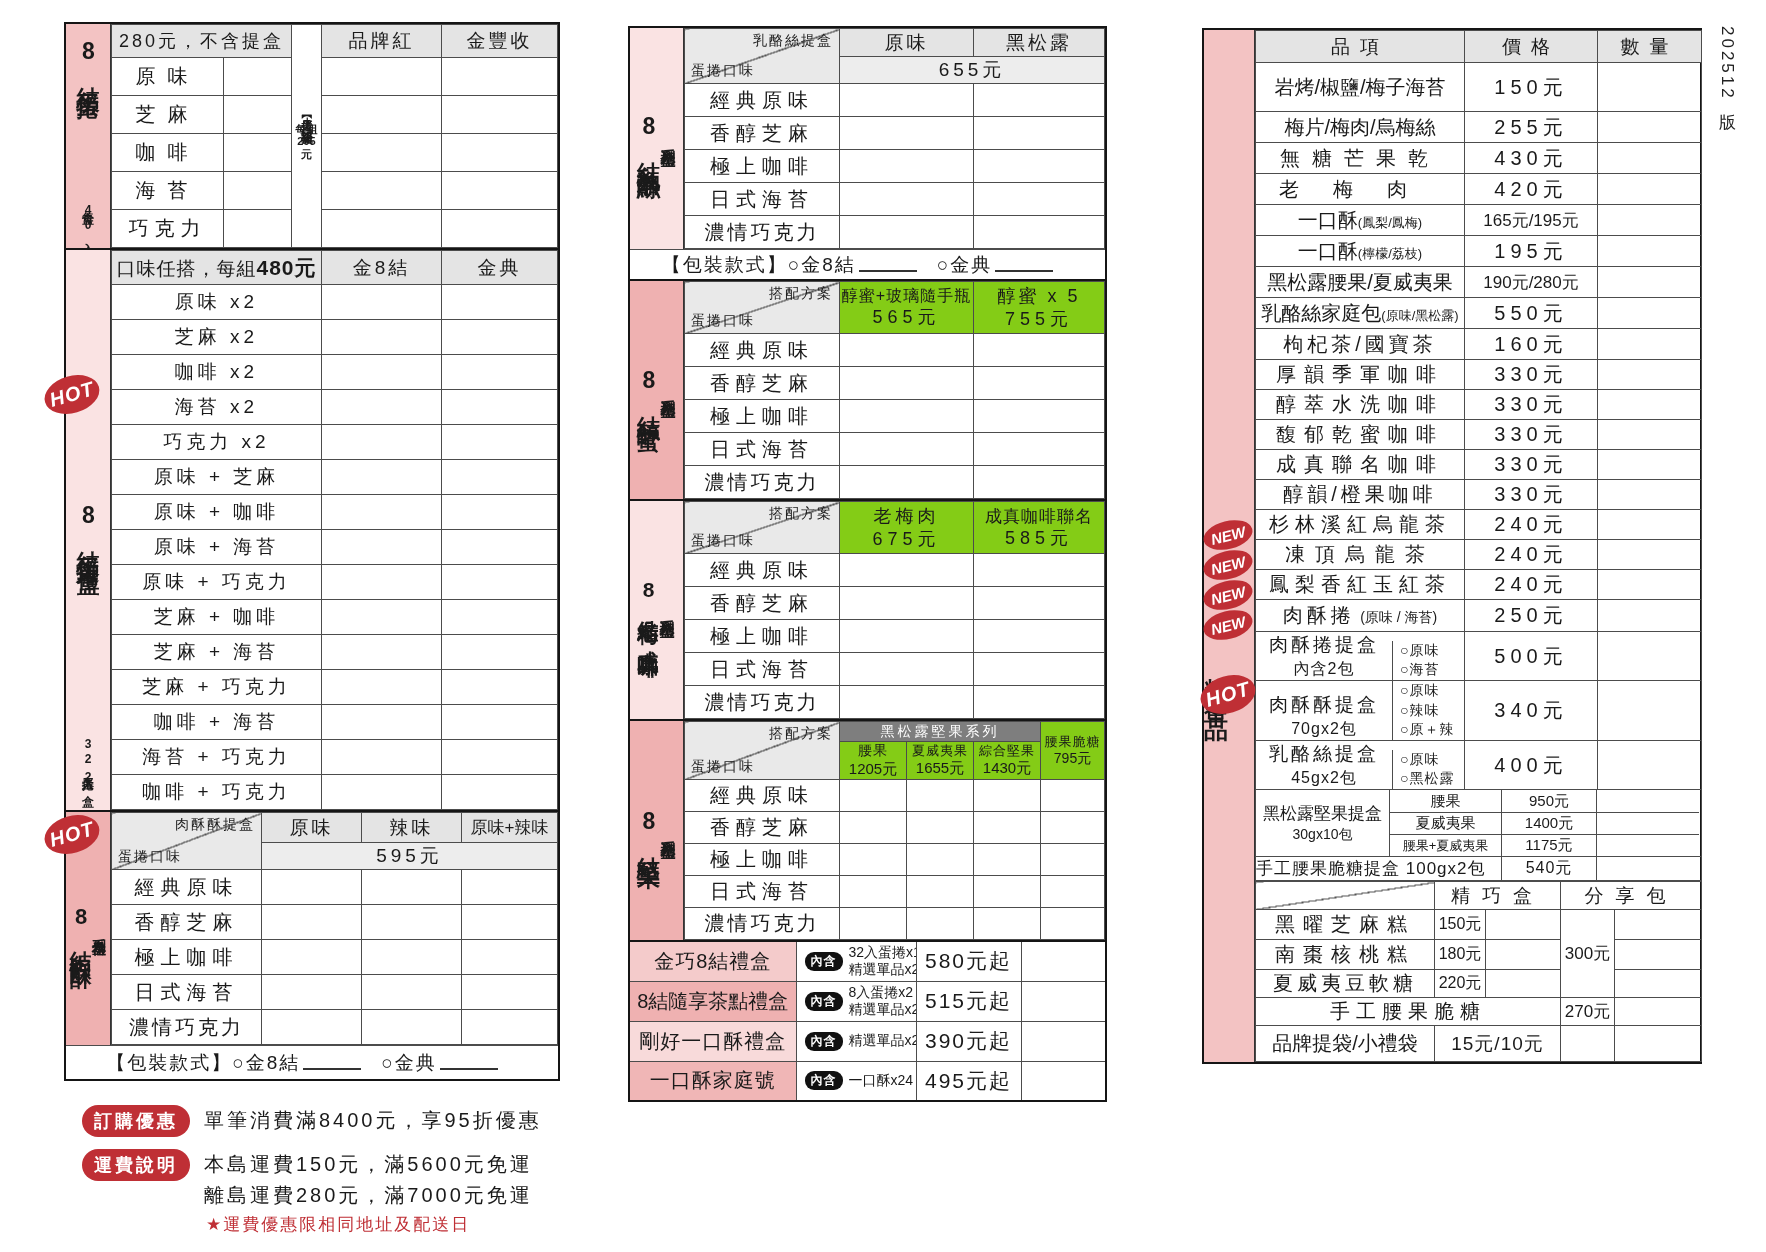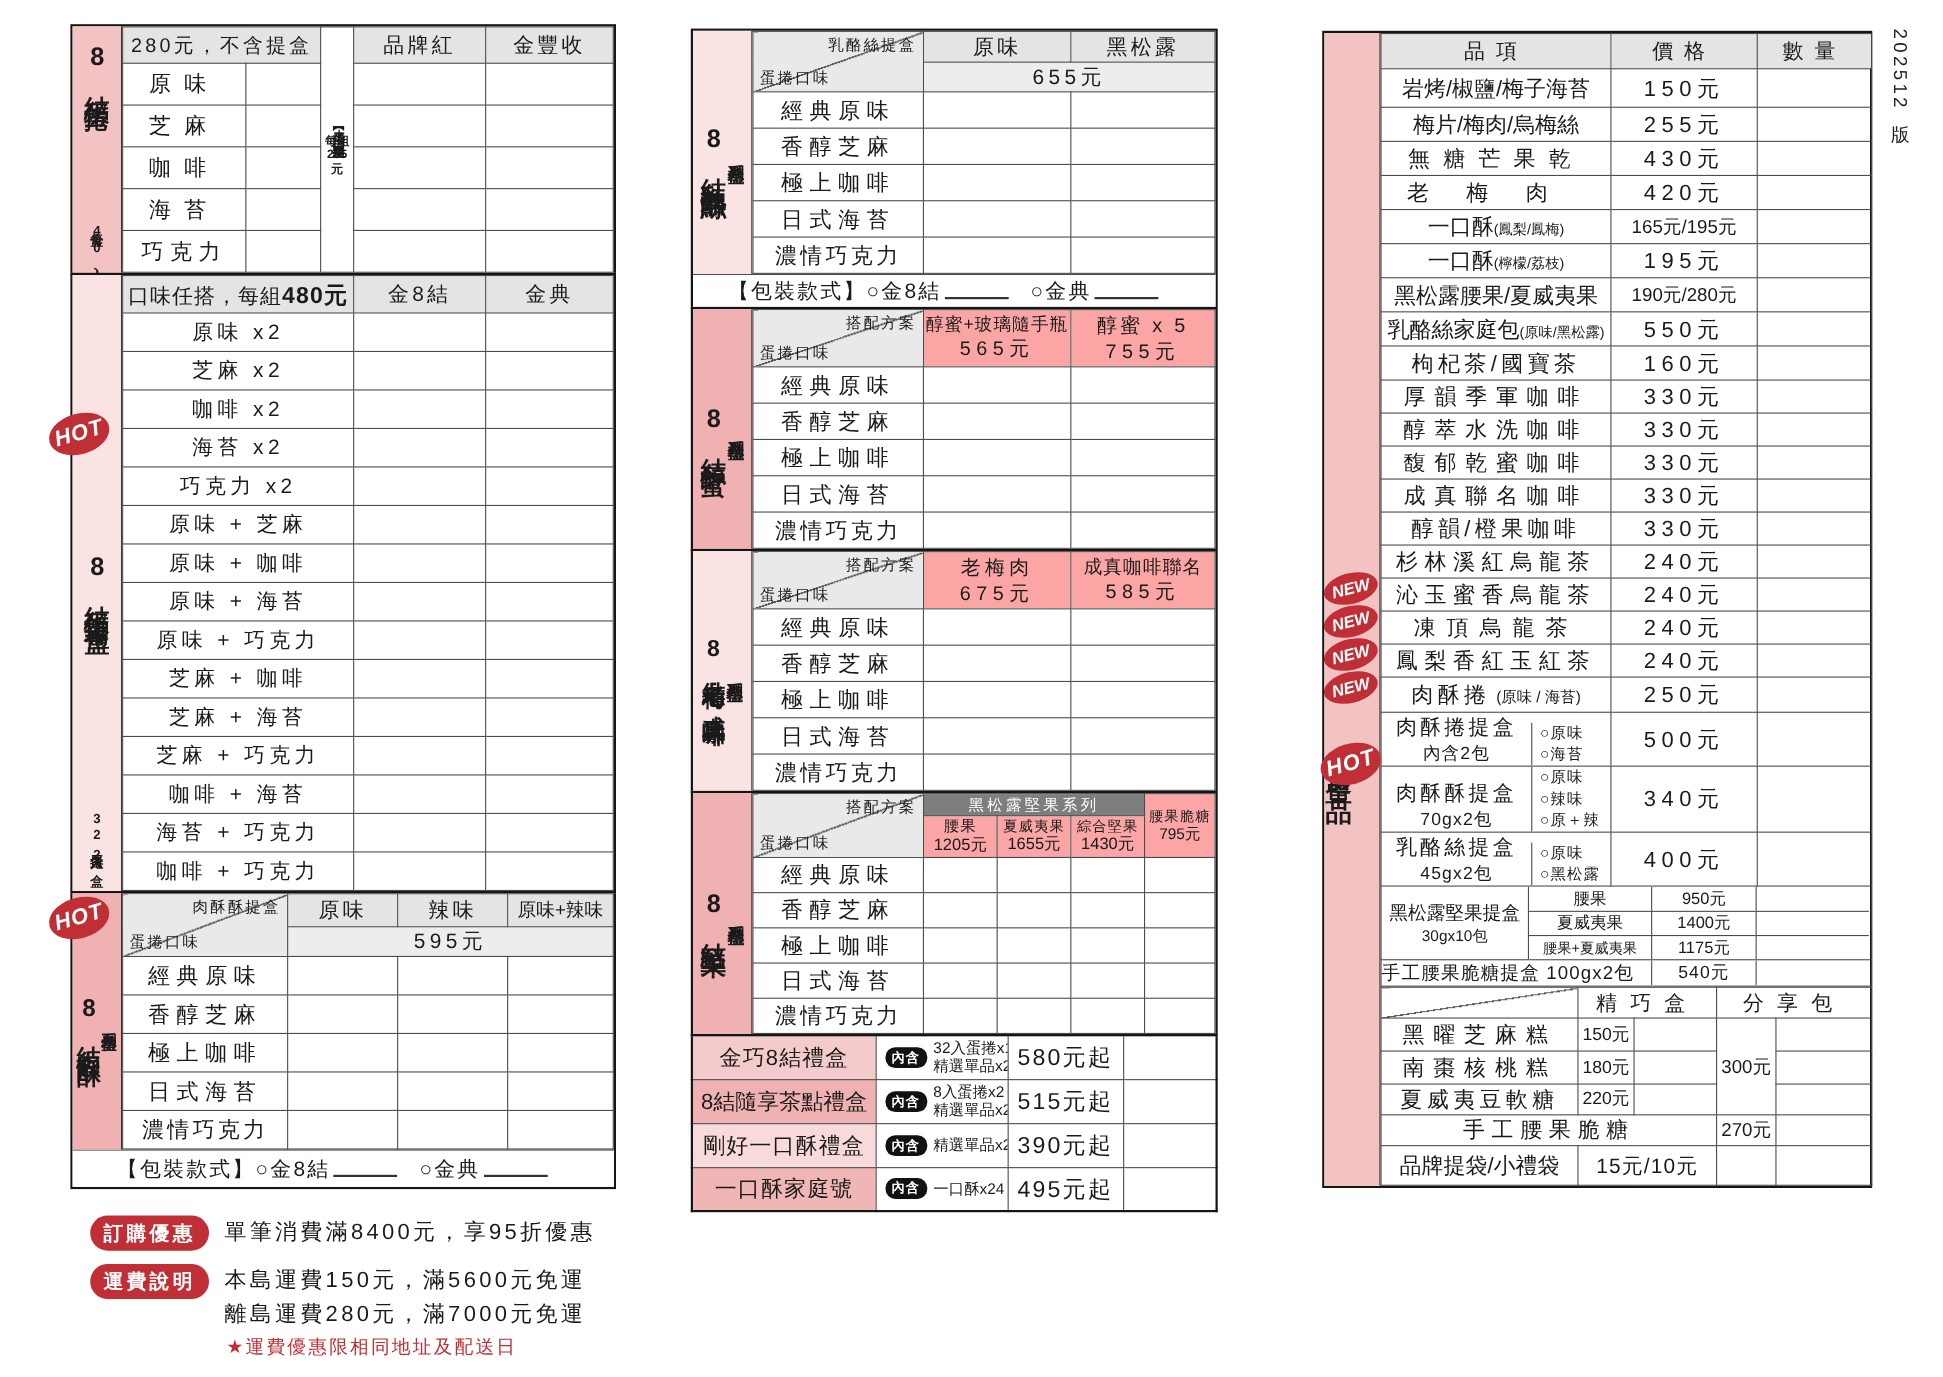--- a/index.html
+++ b/index.html
@@ -14,21 +14,21 @@
 .flexpart{display:flex}
 .rail{flex:0 0 45px;border-right:1px solid #333;display:flex;flex-direction:row;align-items:center;justify-content:center;position:relative;gap:1px}
 .railM{flex:0 0 54px}
 .vt{writing-mode:vertical-rl;text-orientation:upright}
 .rmain{font-size:23px;font-weight:bold;letter-spacing:5px;line-height:1}
 .rsub{font-size:12px;font-weight:bold;letter-spacing:1px;line-height:1}
 .rbot{position:absolute;bottom:8px;left:50%;transform:translateX(-50%)}
 table{border-collapse:collapse;table-layout:fixed}
 td{border:1px solid #4c4c4c;text-align:center;vertical-align:middle;padding:0;font-size:19px;white-space:nowrap;overflow:hidden}
 .gh{background:#e4e4e4;letter-spacing:3px}
-.gh2{background:#fca5a5;letter-spacing:1px;font-size:16px;white-space:normal;line-height:1.25}
+.gh2{background:#84cc16;letter-spacing:1px;font-size:16px;white-space:normal;line-height:1.25}
 .band{background:#7e7e7e;color:#fff;font-size:14px;letter-spacing:3px}
 .eee{background:#ededed;letter-spacing:4px}
 .fl{letter-spacing:6px;font-size:20px}
 .fl2{letter-spacing:12px;font-size:20px}
 .combo{letter-spacing:4px;font-size:19px}
 .diag{position:relative;background:#e9e9e9;background-image:linear-gradient(to bottom right,transparent calc(50% - .7px),#555 calc(50% - .7px),#555 calc(50% + .7px),transparent calc(50% + .7px))}
 .diag .dt{position:absolute;top:3px;right:6px;font-size:14px;letter-spacing:2px}
 .diag .db{position:absolute;bottom:3px;left:6px;font-size:14px;letter-spacing:2px}
 .sdiag{background-image:linear-gradient(to bottom right,transparent calc(50% - .6px),#555 calc(50% - .6px),#555 calc(50% + .6px),transparent calc(50% + .6px))}
 .vcol{background:#fff;vertical-align:middle;padding:2px 0}
@@ -635,21 +635,21 @@
               <col style="width:209px">
               <col style="width:133px">
               <col>
             </colgroup>
         <tbody>
               <tr style="height:32px">
           <td class="gh" style="letter-spacing:10px">品項</td>
           <td class="gh" style="letter-spacing:10px">價格</td>
           <td class="gh" style="letter-spacing:10px">數量</td>
         </tr>
-        <tr style="height:35px">
+        <tr style="height:49px">
                 <td class="n">岩烤/椒鹽/梅子海苔</td>
                 <td class="pr">150元</td>
                 <td class="p0">
                   <div class="qwrap">
                     <div class="qs"></div>
                     <div class="qs"></div>
                     <div class="qs"></div>
                   </div>
                 </td>
               </tr>
@@ -744,25 +744,20 @@
                 <td class="pr">330元</td>
                 <td></td>
               </tr>
         <tr style="height:30px">
                 <td class="n ls4">醇韻/橙果咖啡</td>
                 <td class="pr">330元</td>
                 <td></td>
               </tr>
         <tr style="height:30px">
                 <td class="n ls6">杉林溪紅烏龍茶</td>
-                <td class="pr">240元</td>
-                <td></td>
-              </tr>
-        <tr style="height:30px">
-                <td class="n ls6">沁玉蜜香烏龍茶</td>
                 <td class="pr">240元</td>
                 <td></td>
               </tr>
         <tr style="height:30px">
                 <td class="n ls10">凍頂烏龍茶</td>
                 <td class="pr">240元</td>
                 <td></td>
               </tr>
         <tr style="height:30px">
                 <td class="n ls6">鳳梨香紅玉紅茶</td>

